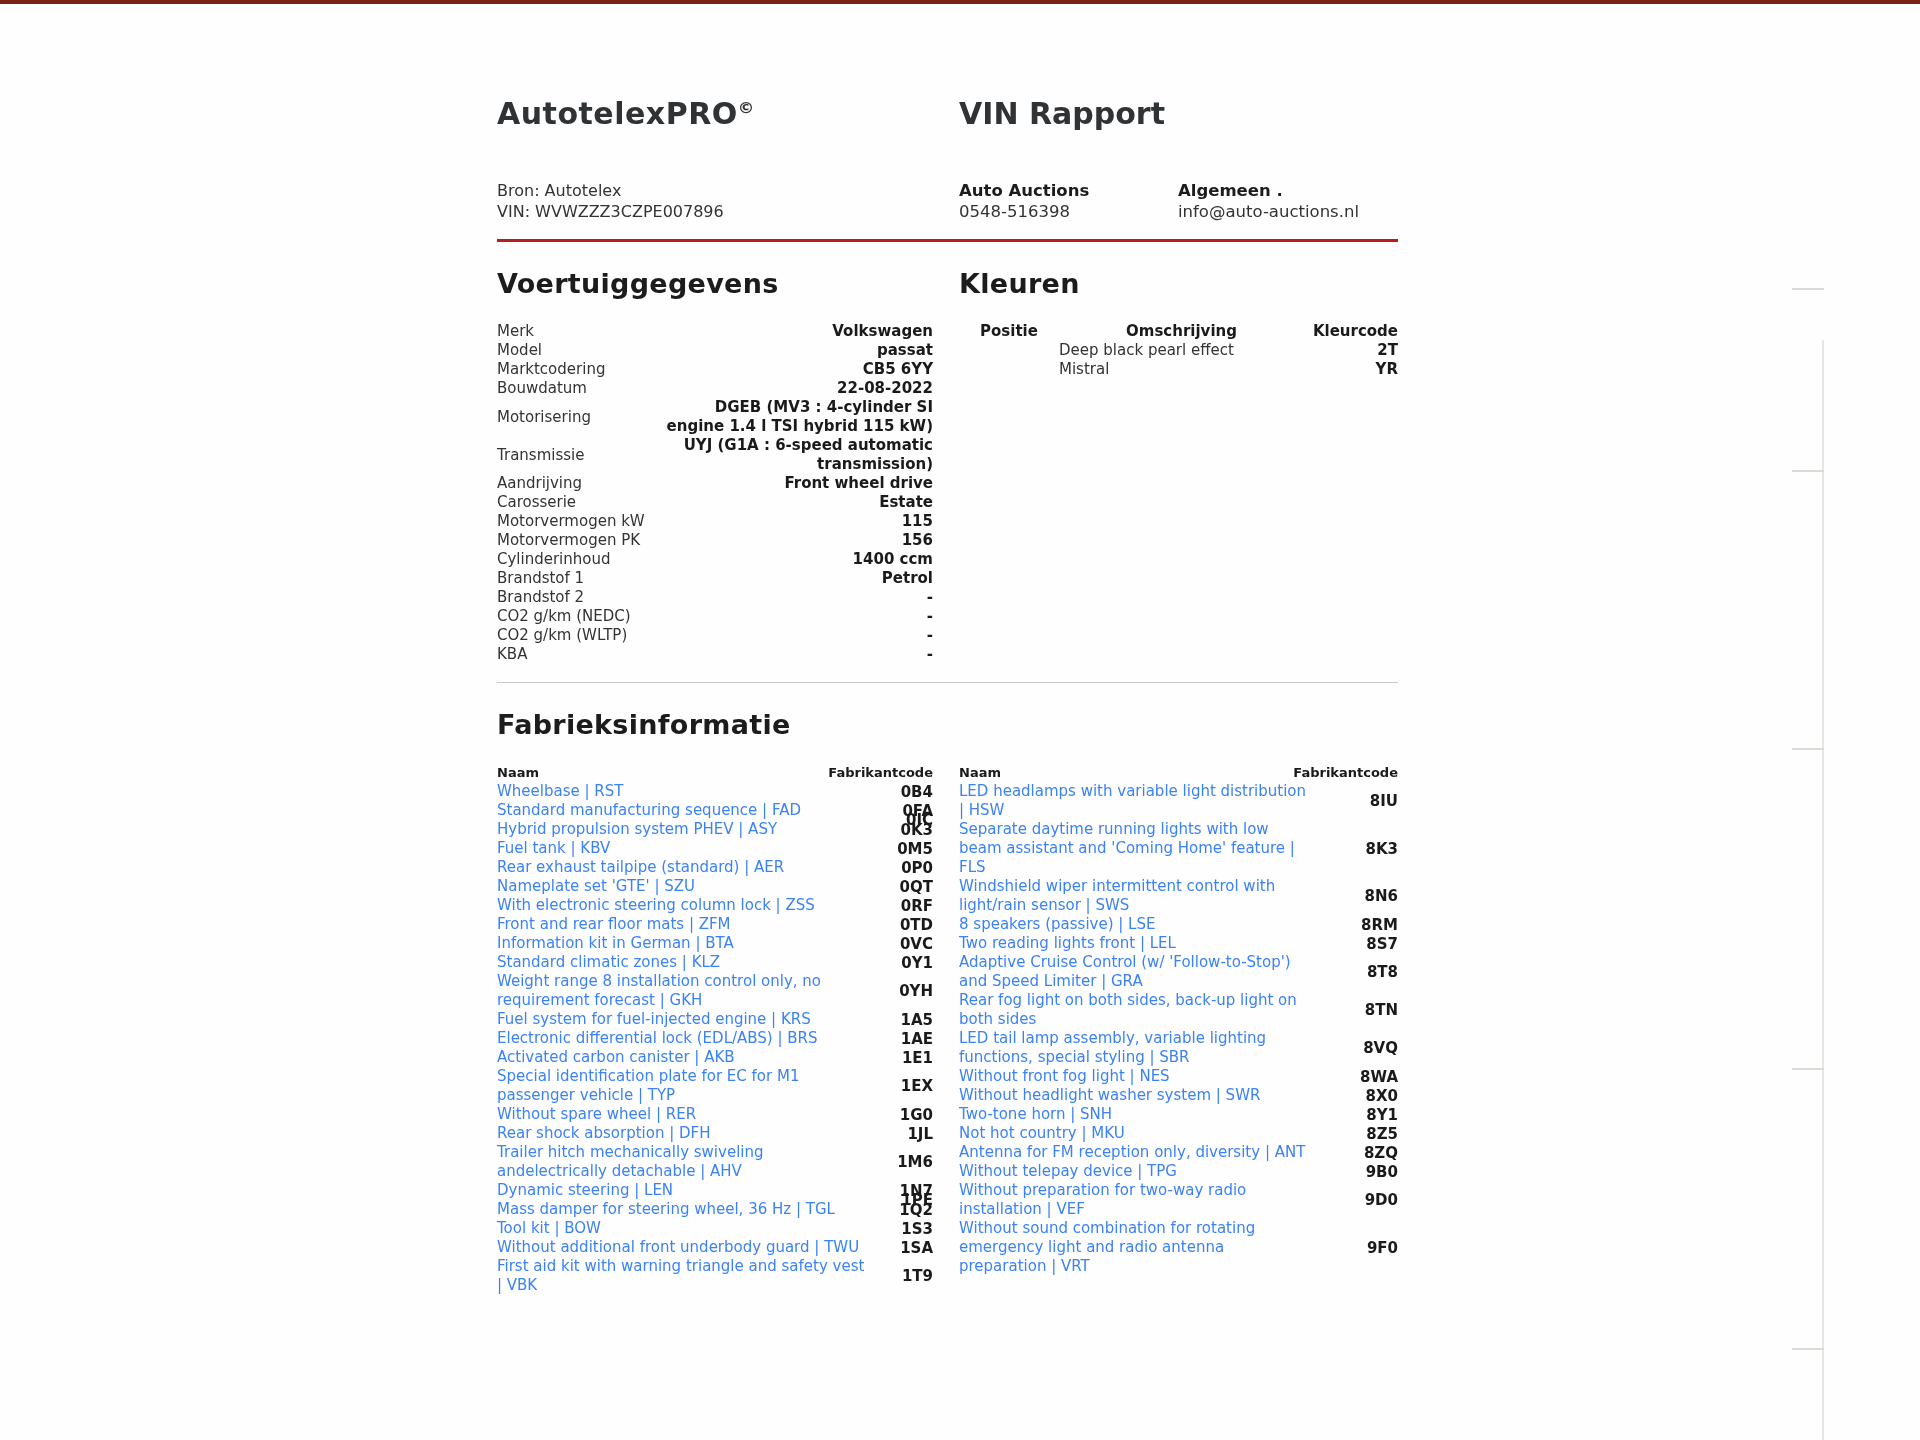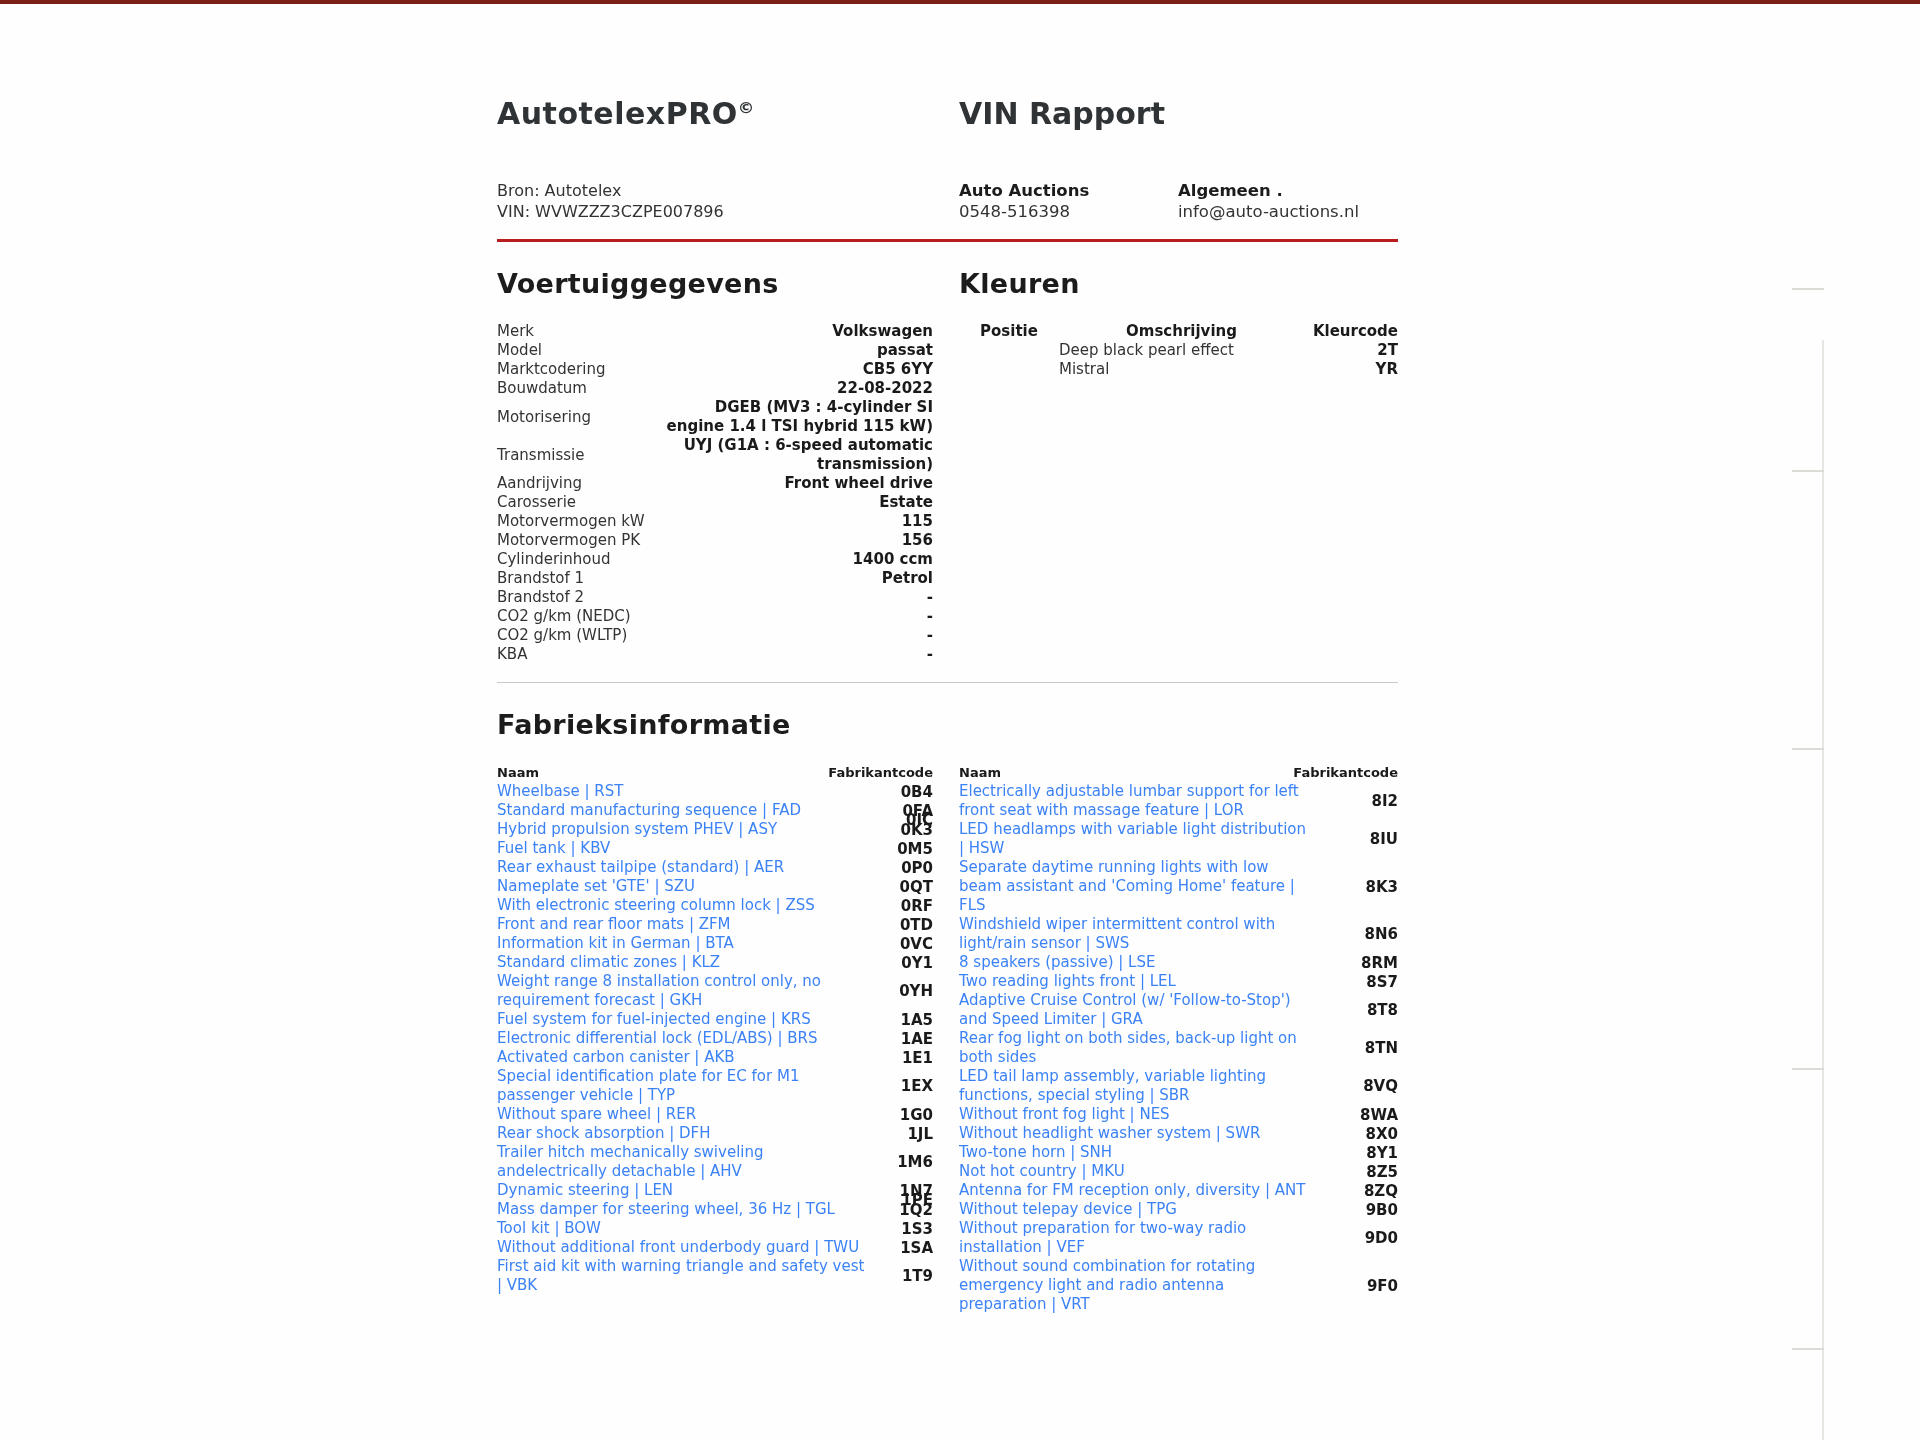--- a/index.html
+++ b/index.html
@@ -314,24 +314,20 @@
             </div>
           </div>
       </div>
       <div class="col-right fab-right">
         <div class="fab-head">
           <span>Naam</span>
           <span class="code-h">Fabrikantcode</span>
         </div>
         <div>
             <div class="fab-row">
-              <div class="fab-name">Electrically adjustable lumbar support for left front seat with massage feature | LOR</div>
-              <div class="fab-code">8I2</div>
-            </div>
-            <div class="fab-row">
               <div class="fab-name">LED headlamps with variable light distribution | HSW</div>
               <div class="fab-code">8IU</div>
             </div>
             <div class="fab-row">
               <div class="fab-name">Separate daytime running lights with low beam assistant and 'Coming Home' feature | FLS</div>
               <div class="fab-code">8K3</div>
             </div>
             <div class="fab-row">
               <div class="fab-name">Windshield wiper intermittent control with light/rain sensor | SWS</div>
               <div class="fab-code">8N6</div>

